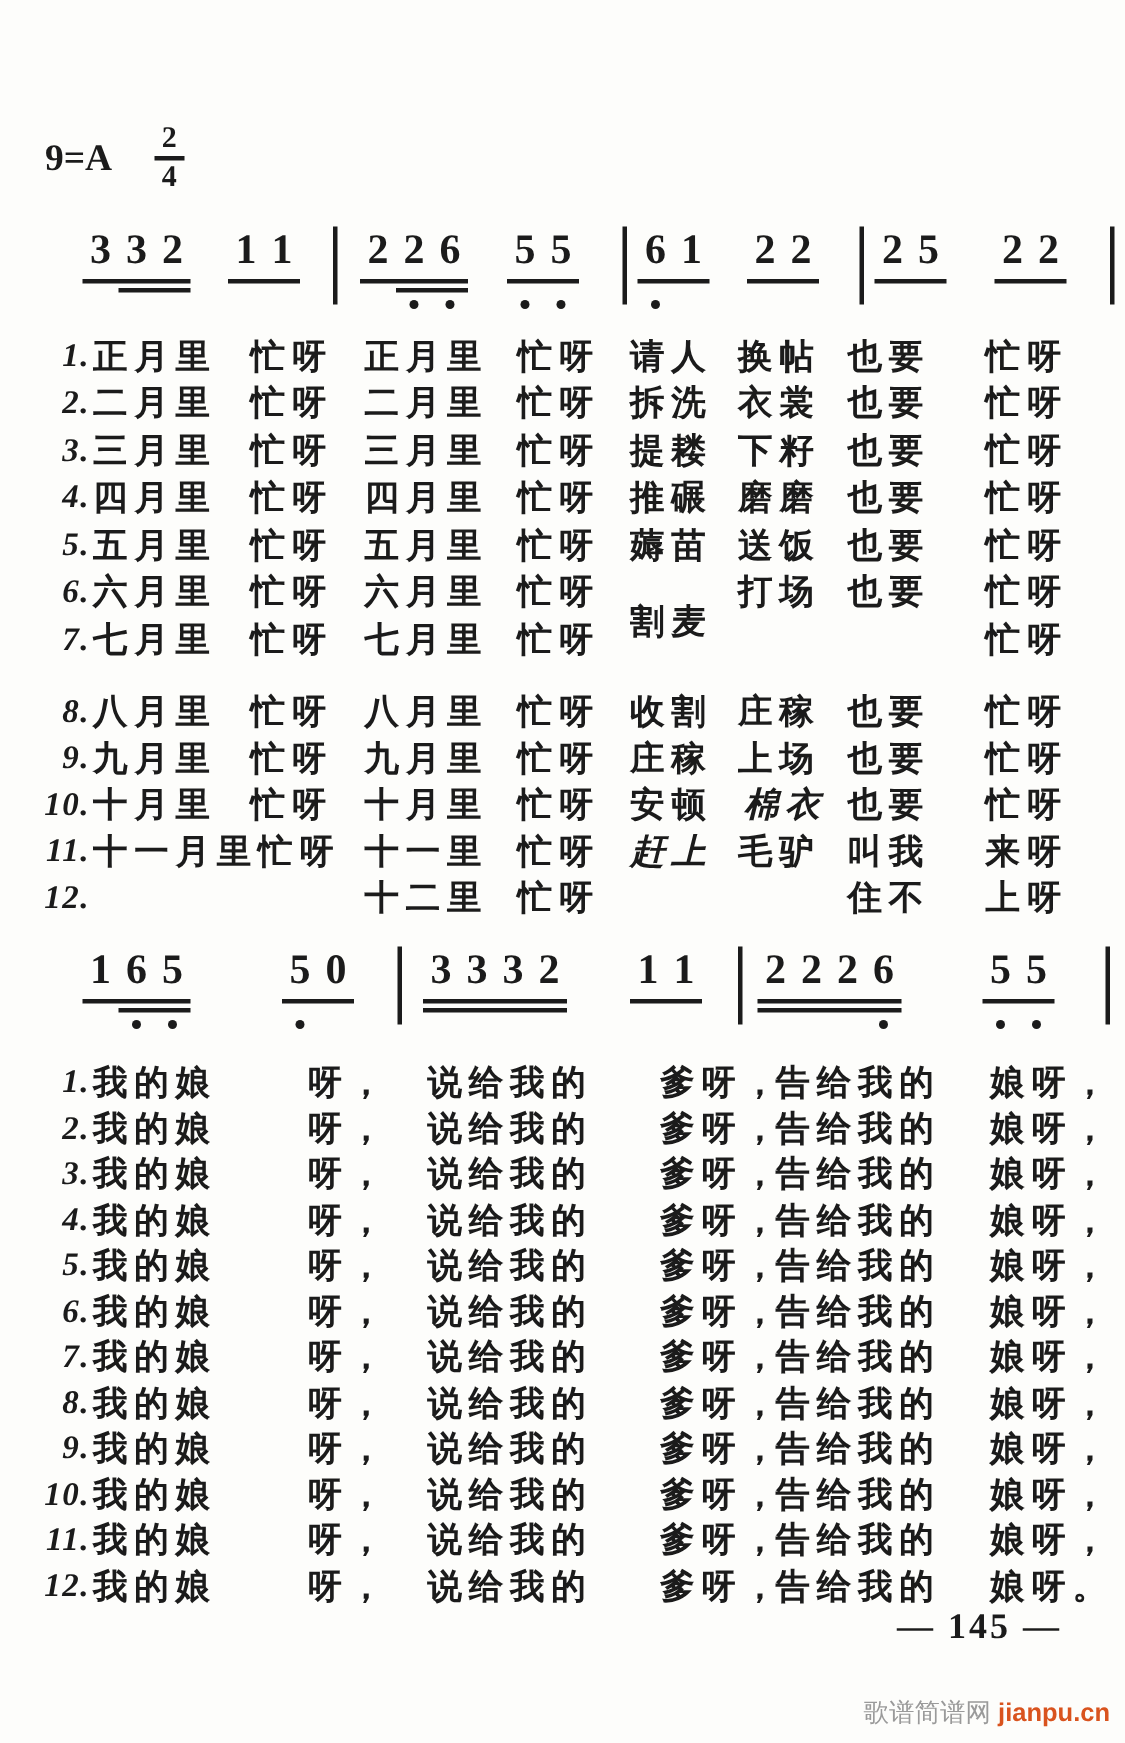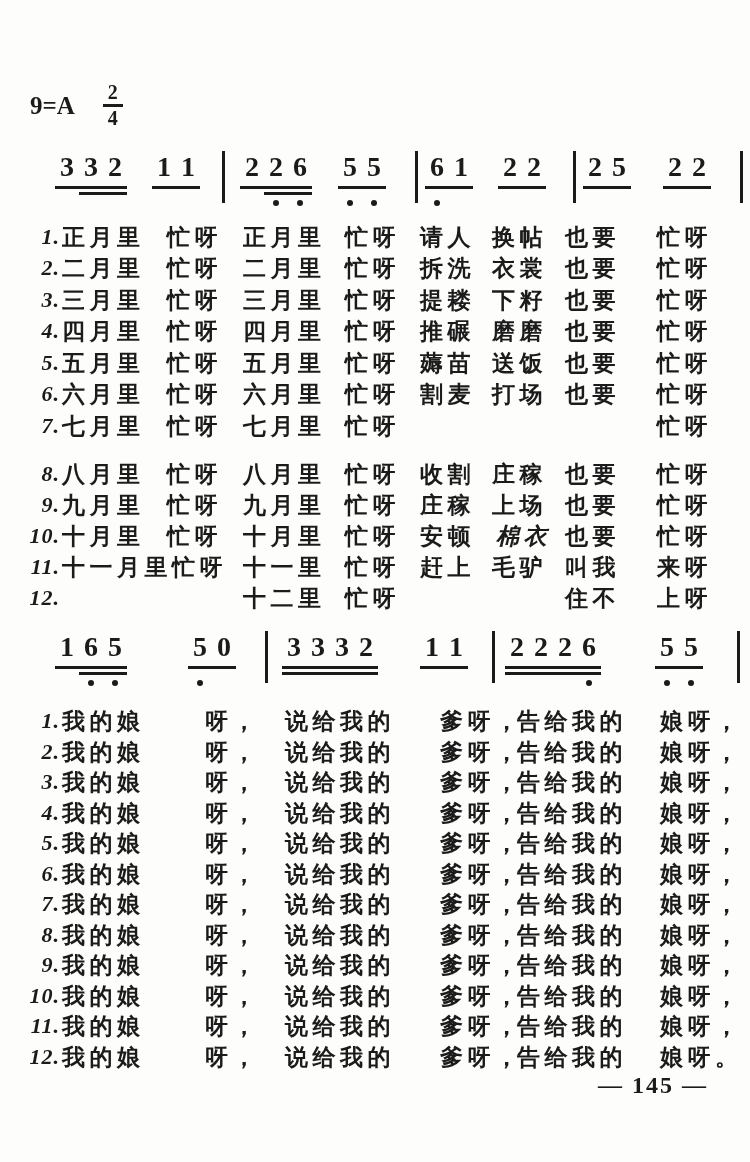--- a/index.html
+++ b/index.html
@@ -187,21 +187,21 @@
         <div class="lcell" style="left: 492px;">送饭</div>
         <div class="lcell" style="left: 565px;">也要</div>
         <div class="lcell" style="left: 657px;">忙呀</div>
       </div>
       <div class="lrow" style="top: 157px;">
         <div class="lcell lnum" style="left: 28px; width: 32px;">6.</div>
         <div class="lcell" style="left: 62px;">六月里</div>
         <div class="lcell" style="left: 167px;">忙呀</div>
         <div class="lcell" style="left: 243px;">六月里</div>
         <div class="lcell" style="left: 345px;">忙呀</div>
-        <div class="lcell" style="left: 420px;">割麦</div>
+        <div class="lcell" style="left: 420px; margin-top: 20px;">割麦</div>
         <div class="lcell" style="left: 492px;">打场</div>
         <div class="lcell" style="left: 565px;">也要</div>
         <div class="lcell" style="left: 657px;">忙呀</div>
       </div>
       <div class="lrow" style="top: 189px;">
         <div class="lcell lnum" style="left: 28px; width: 32px;">7.</div>
         <div class="lcell" style="left: 62px;">七月里</div>
         <div class="lcell" style="left: 167px;">忙呀</div>
         <div class="lcell" style="left: 243px;">七月里</div>
         <div class="lcell" style="left: 345px;">忙呀</div>
@@ -241,21 +241,21 @@
         <div class="lcell" style="left: 496px; font-style: italic;">棉衣</div>
         <div class="lcell" style="left: 565px;">也要</div>
         <div class="lcell" style="left: 657px;">忙呀</div>
       </div>
       <div class="lrow" style="top: 330px;">
         <div class="lcell lnum" style="left: 28px; width: 32px;">11.</div>
         <div class="lcell" style="left: 62px;">十一月里忙呀</div>
         <div class="lcell" style="left: 167px;"></div>
         <div class="lcell" style="left: 243px;">十一里</div>
         <div class="lcell" style="left: 345px;">忙呀</div>
-        <div class="lcell" style="left: 420px;">赶上</div>
+        <div class="lcell" style="left: 420px; font-style: italic;">赶上</div>
         <div class="lcell" style="left: 492px;">毛驴</div>
         <div class="lcell" style="left: 565px;">叫我</div>
         <div class="lcell" style="left: 657px;">来呀</div>
       </div>
       <div class="lrow" style="top: 361px;">
         <div class="lcell lnum" style="left: 28px; width: 32px;">12.</div>
         <div class="lcell" style="left: 167px;"></div>
         <div class="lcell" style="left: 243px;">十二里</div>
         <div class="lcell" style="left: 345px;">忙呀</div>
         <div class="lcell" style="left: 492px;"></div>
@@ -432,14 +432,19 @@
         <div class="lcell" style="left: 205px;">呀，</div>
         <div class="lcell" style="left: 285px;">说给我的</div>
         <div class="lcell" style="left: 440px;">爹呀，</div>
         <div class="lcell" style="left: 517px;">告给我的</div>
         <div class="lcell" style="left: 660px;">娘呀。</div>
       </div>
     </div>
 
   <div class="pageno">— 145 —</div>
 
+  <div class="watermark">
+    <span class="wm-site">歌谱简谱网</span>
+    <span> </span>
+    <span class="wm-url">jianpu.cn</span>
+  </div>
 
 </div>
 
 </body></html>

